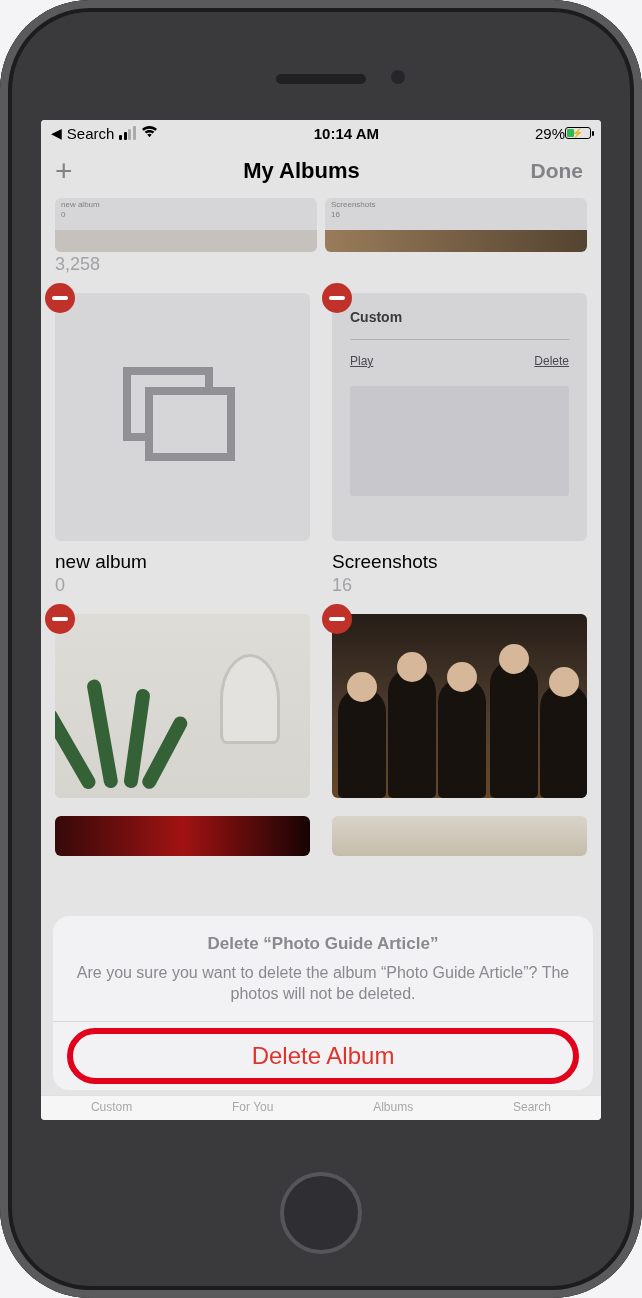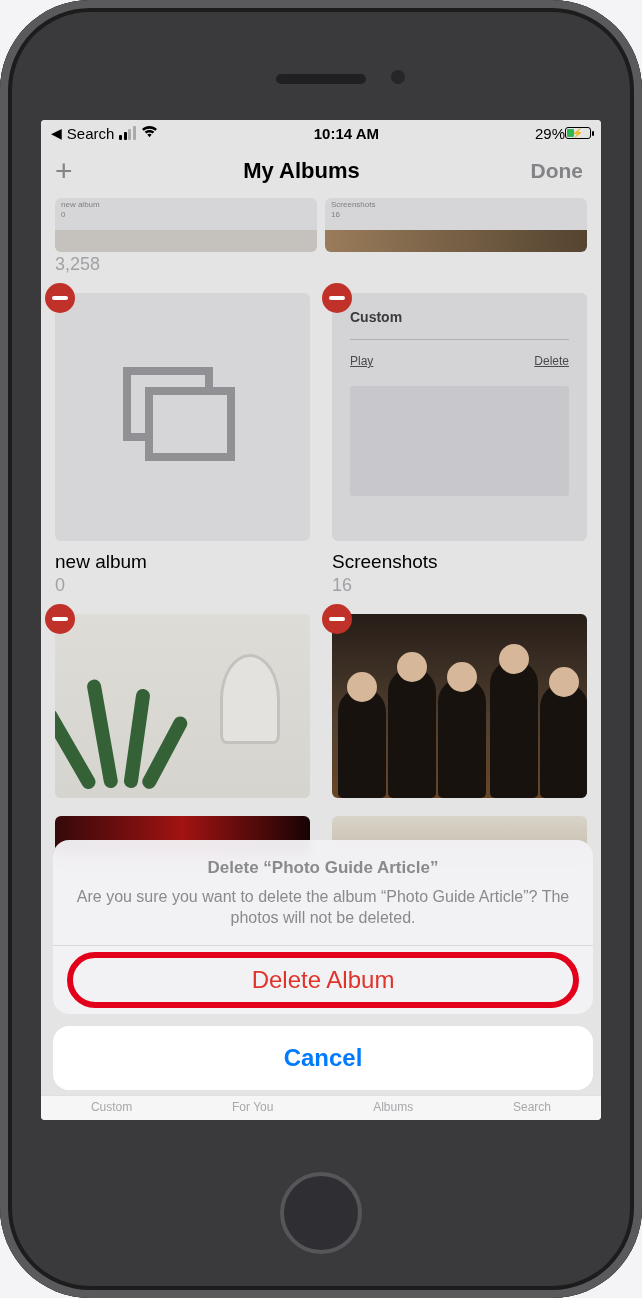--- a/index.html
+++ b/index.html
@@ -395,21 +395,18 @@
       <div class="sheet">
         <div class="hdr">
           <div class="stitle">Delete “Photo Guide Article”</div>
           <div class="smsg">Are you sure you want to delete the album “Photo Guide Article”? The photos will not be deleted.</div>
         </div>
         <div class="action">
           <span>Delete Album</span>
           <div class="highlight-ring"></div>
         </div>
       </div>
-      <div class="cancel">
-        <span>Cancel</span>
-      </div>
     </div>
 
   </div>
 
   <div class="home-btn"></div>
 </div>
 
 </body></html>

